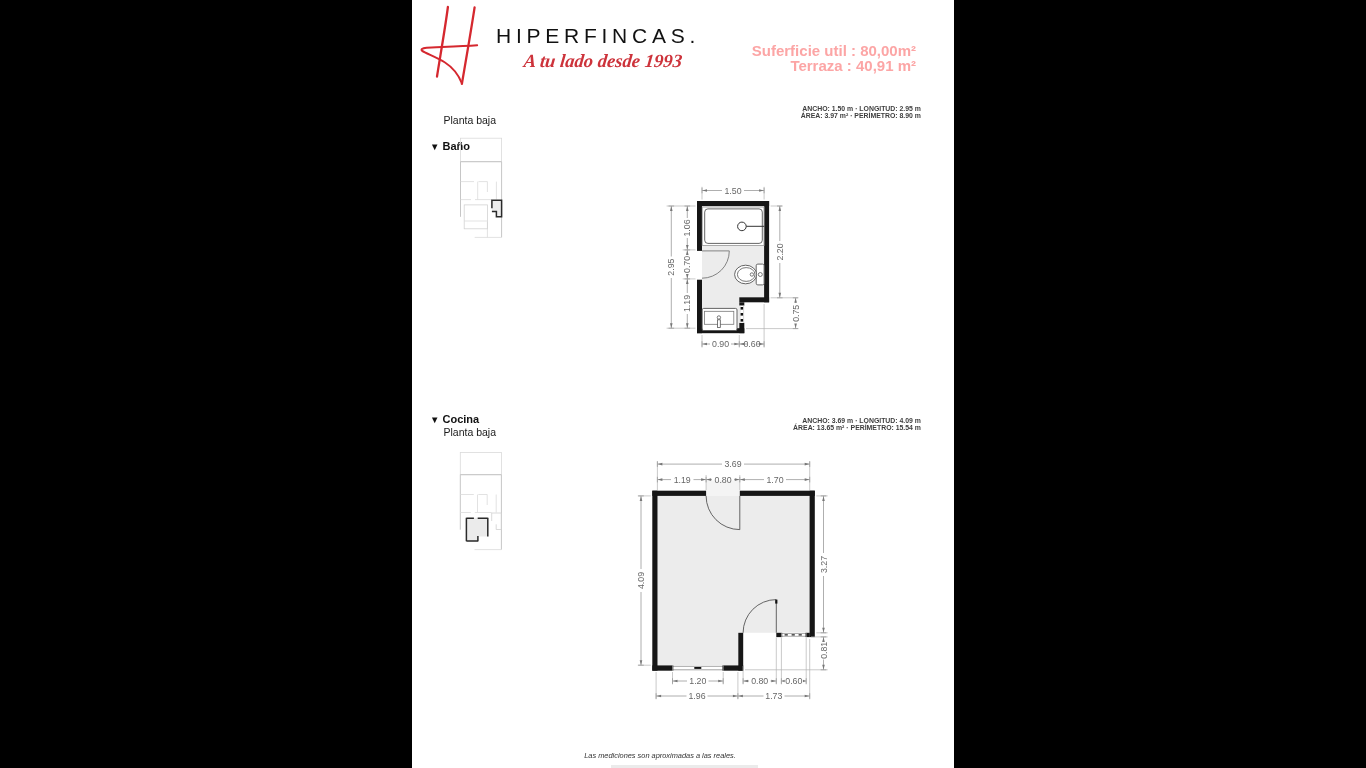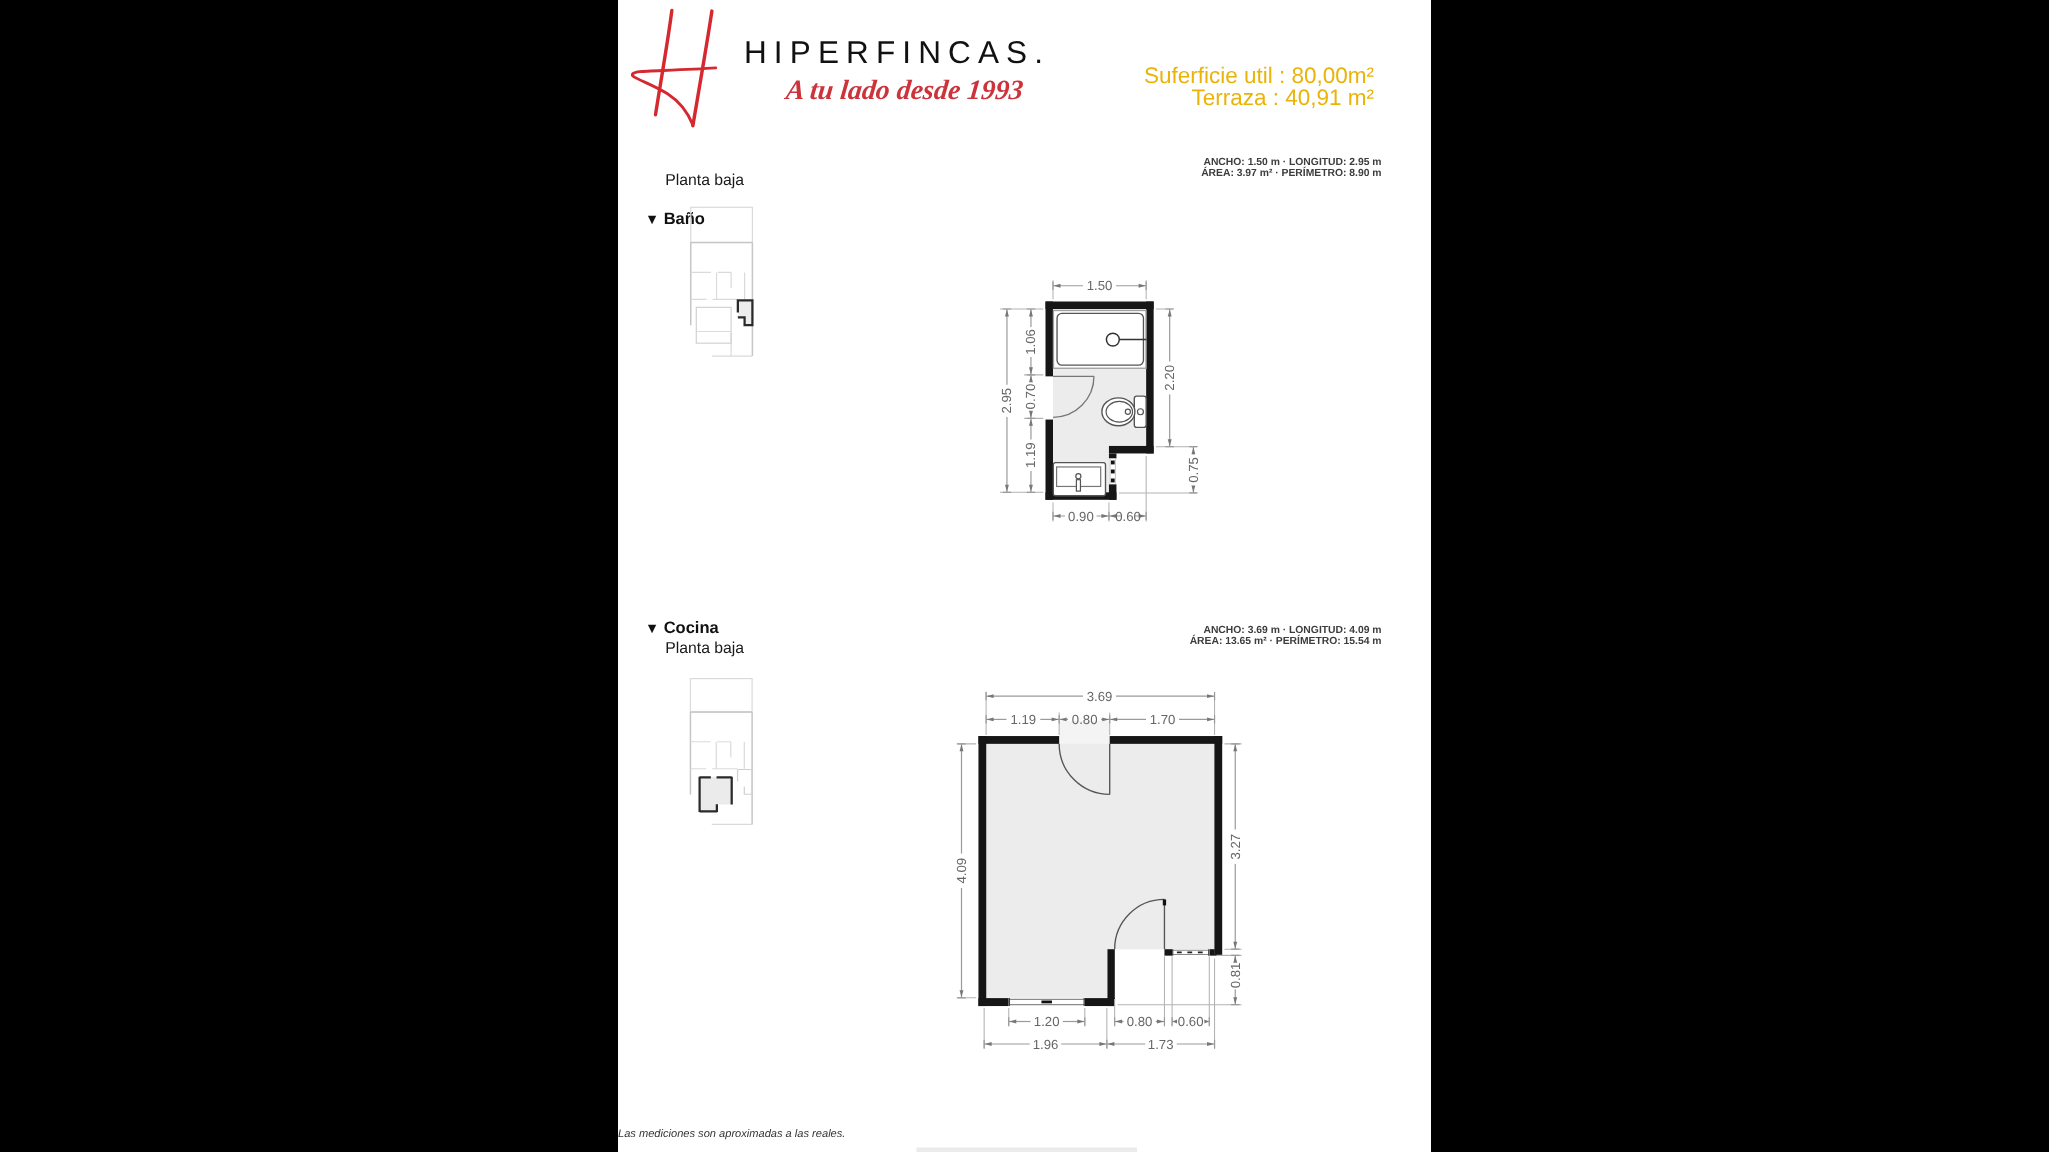--- a/index.html
+++ b/index.html
@@ -17,21 +17,21 @@
     <path d="M447.9,7.0 C445.2,28 440.2,56 437.0,76.5" stroke-width="2.3"></path>
     <path d="M474.6,7.4 C471.2,30 465.6,62 461.9,83.8" stroke-width="2.3"></path>
     <path d="M477.2,45.3 C458,46.6 432,47.2 426.6,47.7 C421.6,48.2 420.6,49.8 422.2,50.9 C425.5,53.2 437,57.5 445.0,62.5 C452.5,67.3 458.4,74.5 461.9,83.3" stroke-width="1.9"></path>
   </g>
 </svg>
 
 <div class="abs" style="left:496px;top:24px;width:220px;font-weight:normal;font-size:21px;letter-spacing:4.75px;color:#111;white-space:nowrap;">HIPERFINCAS<span style="letter-spacing:0">.</span></div>
 
 <div class="abs" style="left:524px;top:50px;width:180px;font-family:'Liberation Serif',serif;font-style:italic;font-weight:bold;font-size:18.6px;color:#cd333b;white-space:nowrap;transform:skewX(-6deg);">A tu lado desde 1993</div>
 
-<div class="abs" style="left:616px;top:42.5px;width:300px;text-align:right;font-weight:normal;font-size:15px;color:#eab308;line-height:15.3px;">Suferficie util&nbsp;: 80,00m²<br>Terraza&nbsp;: 40,91 m²</div>
+<div class="abs" style="left:616px;top:42.5px;width:300px;text-align:right;font-weight:bold;font-size:15px;color:#fca5a5;line-height:15.3px;">Suferficie util&nbsp;: 80,00m²<br>Terraza&nbsp;: 40,91 m²</div>
 
 <div class="abs" style="left:430px;top:100px;font-size:11px;color:#111;margin-top:40px;">
   <span style="font-size:9.5px;">▼</span>&nbsp;<b>Baño</b>
 </div>
 
 <div class="abs" style="left:443.5px;top:113.5px;font-size:10.5px;color:#1a1a1a;">Planta baja</div>
 
 <div class="abs" style="left:620px;top:104.7px;width:301px;text-align:right;font-size:6.9px;font-weight:bold;color:#3d3d3d;line-height:7.3px;">ANCHO:&nbsp;1.50&nbsp;m&nbsp;·&nbsp;LONGITUD:&nbsp;2.95&nbsp;m<br>ÁREA:&nbsp;3.97&nbsp;m²&nbsp;·&nbsp;PERÍMETRO:&nbsp;8.90&nbsp;m</div>
 
 <svg class="abs" style="left:455px;top:134px;" width="52" height="108" viewBox="455 134 52 108">
@@ -323,15 +323,15 @@
     <text transform="translate(826.5,564.5) rotate(-90)" text-anchor="middle">3.27</text>
     <text transform="translate(826.5,650.3) rotate(-90)" text-anchor="middle">0.81</text>
     <text x="697.8" y="684" text-anchor="middle">1.20</text>
     <text x="759.7" y="684" text-anchor="middle">0.80</text>
     <text x="793.8" y="684" text-anchor="middle">0.60</text>
     <text x="697" y="699" text-anchor="middle">1.96</text>
     <text x="773.8" y="699" text-anchor="middle">1.73</text>
   </g>
 </svg>
 
-<div class="abs" style="left:412px;top:751px;width:496px;font-size:7.4px;font-style:italic;color:#333;">Las mediciones son aproximadas a las reales.</div>
+<div class="abs" style="left:412px;top:751px;width:496px;text-align:center;font-size:7.4px;font-style:italic;color:#333;">Las mediciones son aproximadas a las reales.</div>
 
 <div class="abs" style="left:611px;top:765px;width:147px;height:2.5px;background:#ebebeb;"></div>
 
 </body></html>

